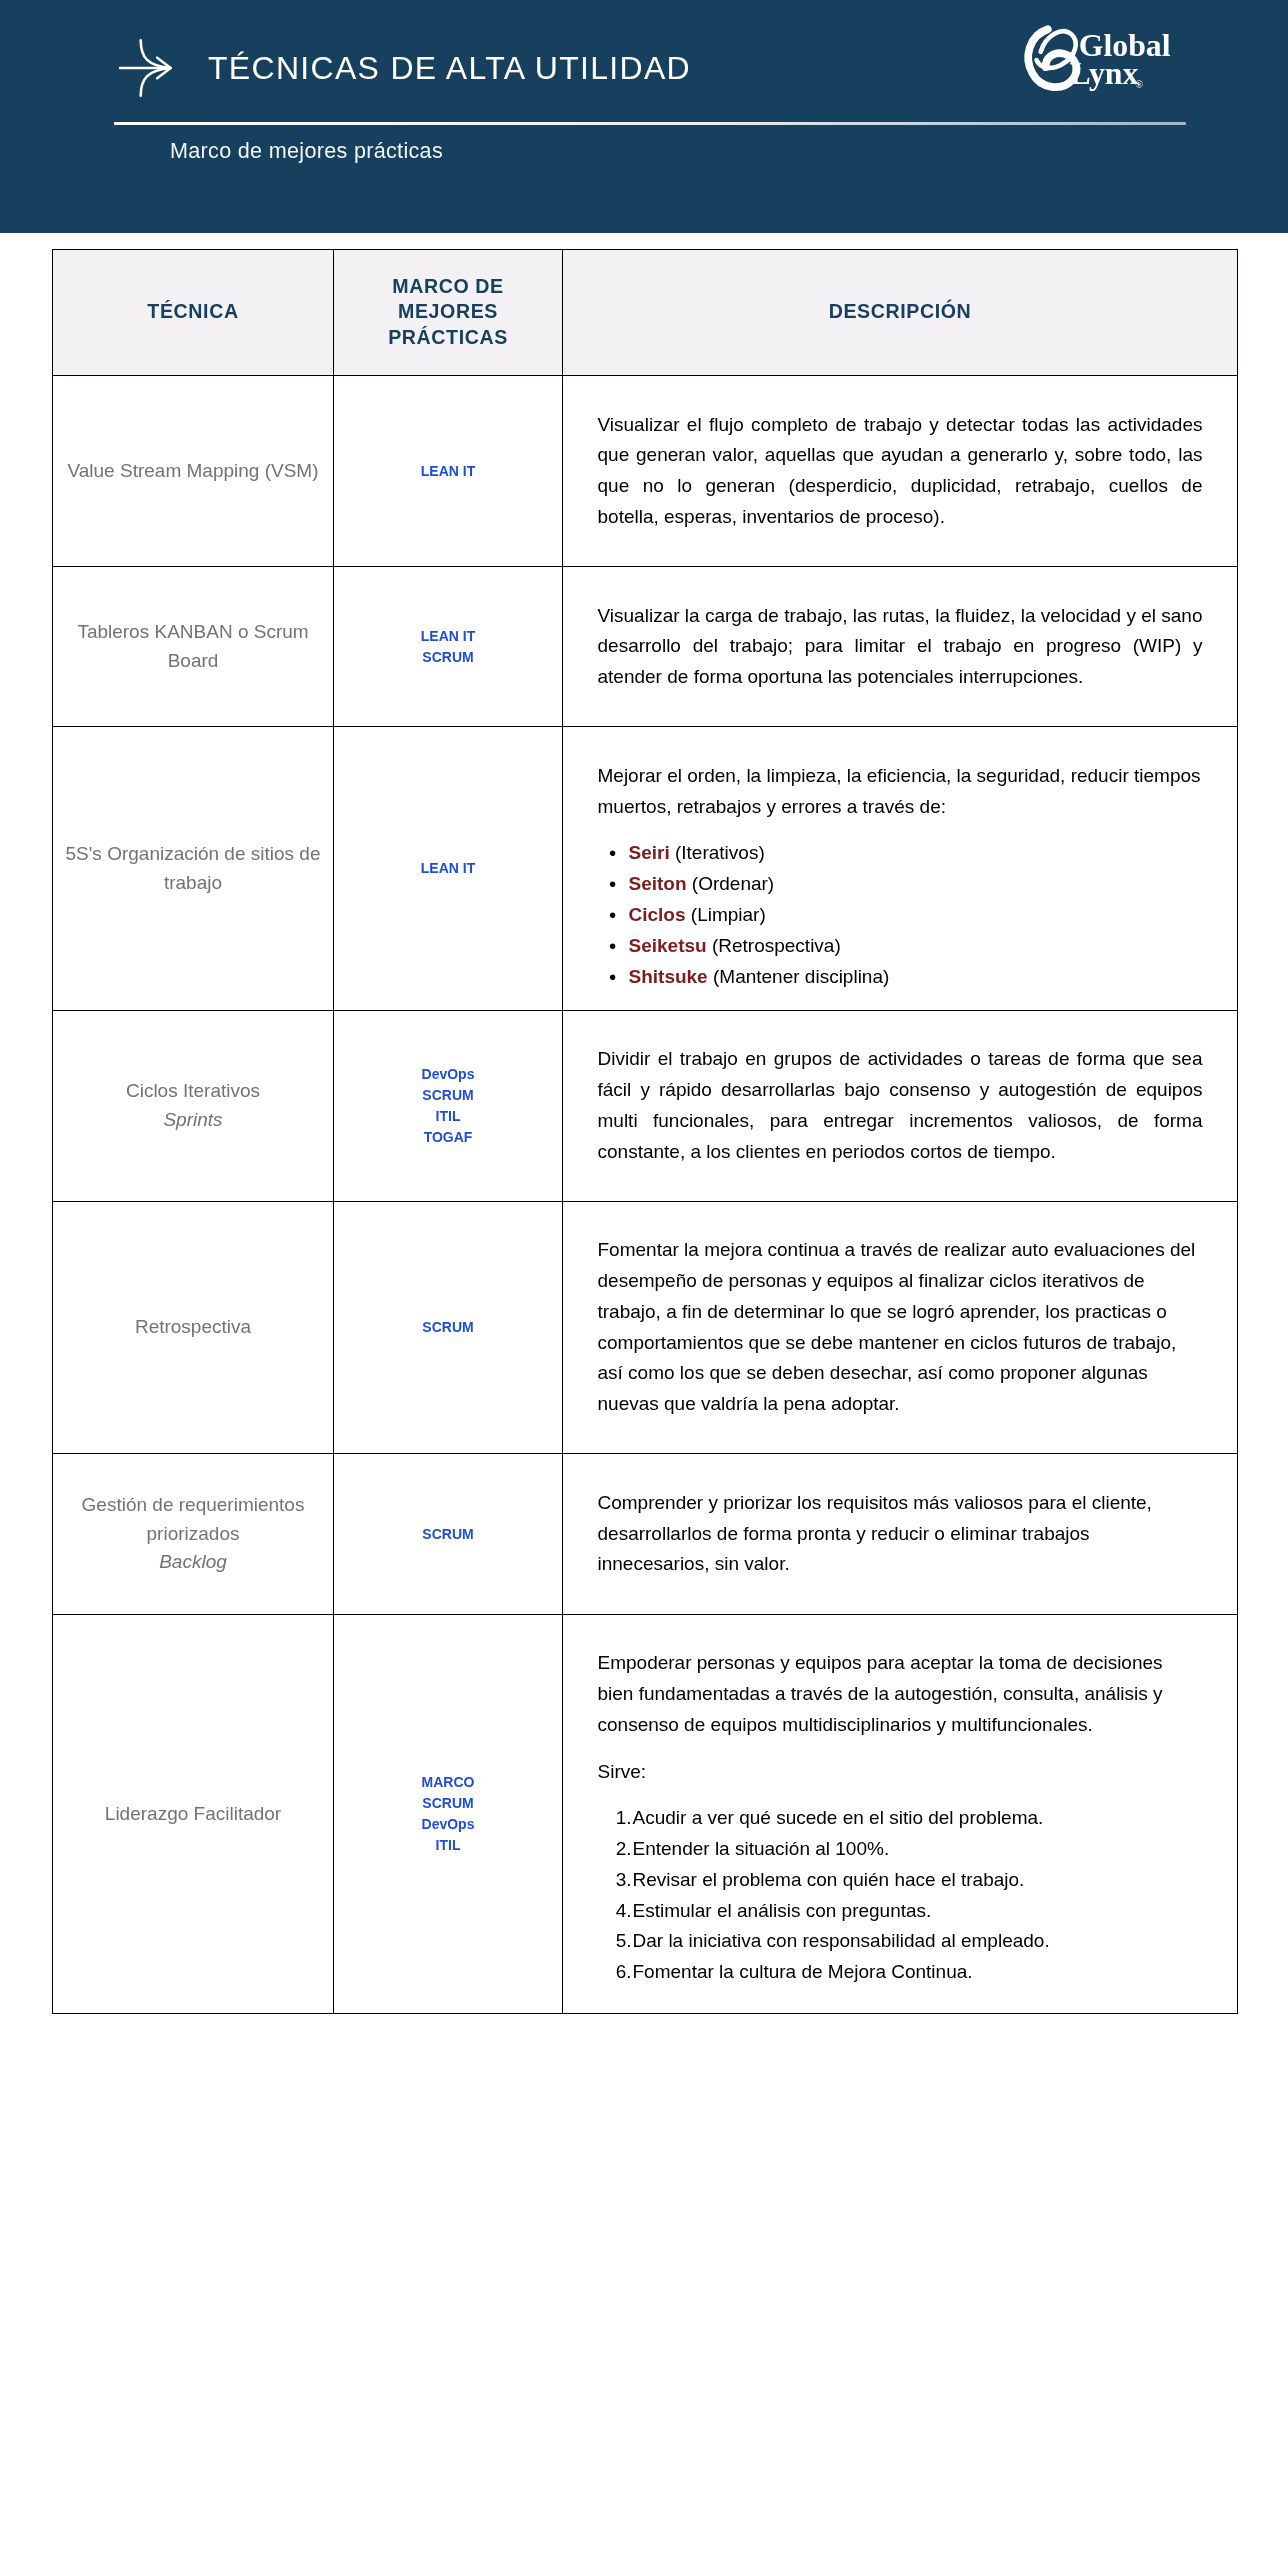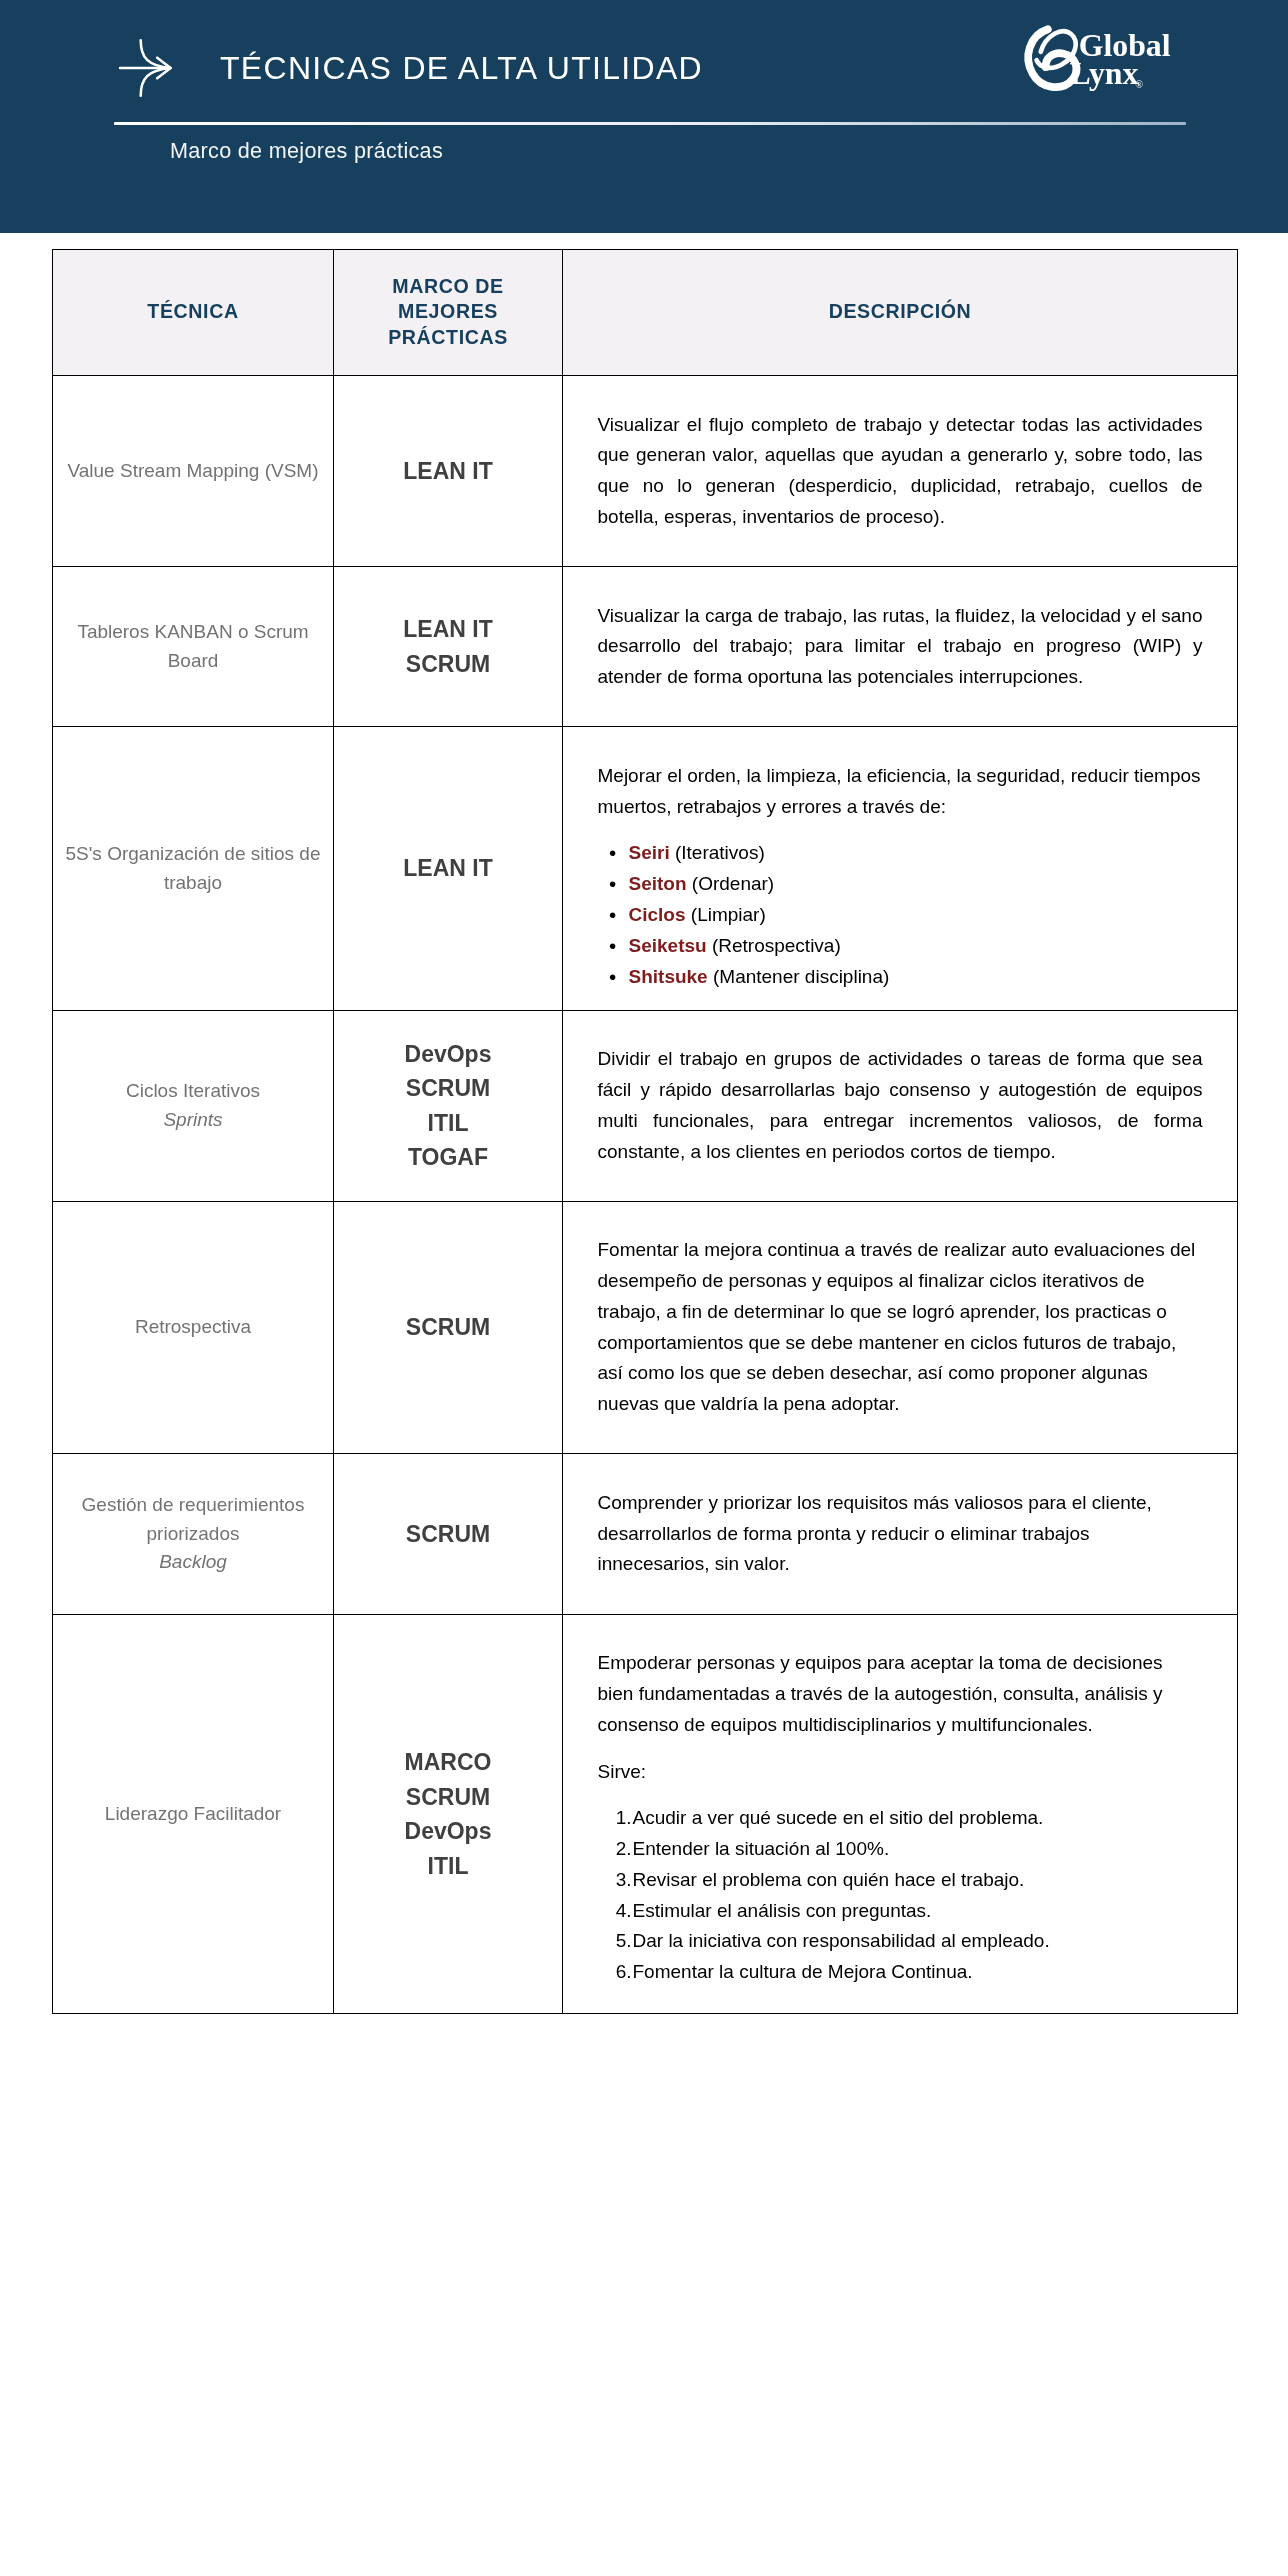--- a/index.html
+++ b/index.html
@@ -21,21 +21,21 @@
     height: 233px;
     background: #17405f;
     box-sizing: border-box;
   }
   .header-row {
     position: absolute;
     left: 117px;
     top: 37px;
     display: flex;
     align-items: center;
-    gap: 36px;
+    gap: 24px;
   }
   .arrow-icon {
     width: 67px;
     height: 62px;
     display: block;
     flex: 0 0 auto;
   }
   .header-title {
     color: #ffffff;
     font-size: 32px;
@@ -108,23 +108,23 @@
     color: #737373;
     line-height: 1.5;
     padding: 14.4px 11.3px;
   }
   td.tech .sub-italic {
     font-style: italic;
     display: block;
   }
   td.frame {
     text-align: center;
-    font-size: 23px;
+    font-size: 14px;
     font-weight: bold;
-    color: #404040;
+    color: #1d4ed8;
     line-height: 1.5;
     padding: 14.4px 7.2px;
   }
   td.desc {
     font-size: 19px;
     color: #000000;
     line-height: 1.62;
     padding: 17.5px 18.5px;
     text-align: justify;
   }

